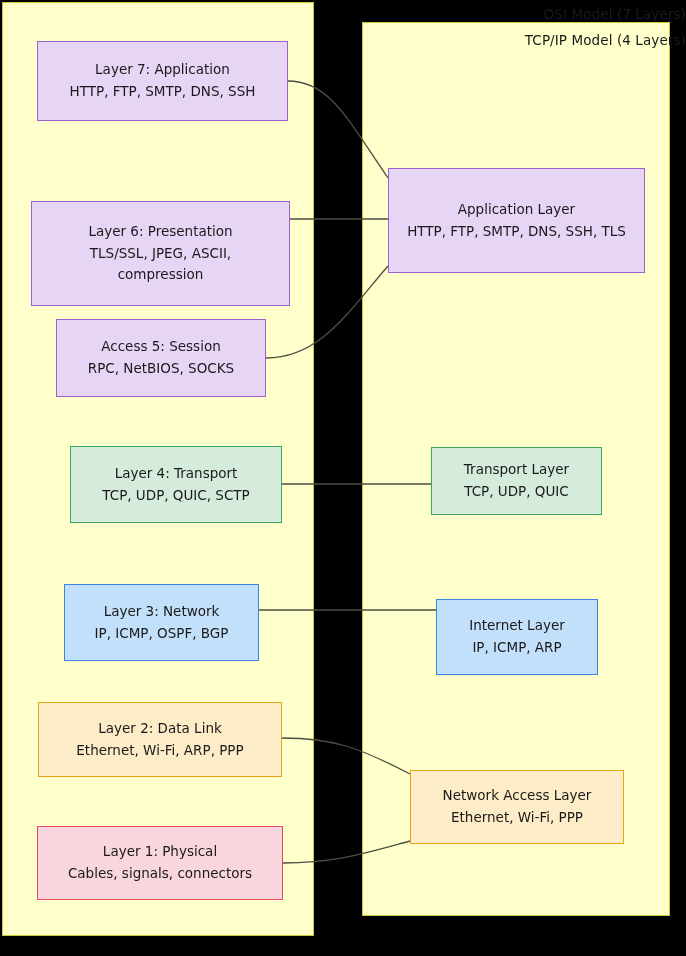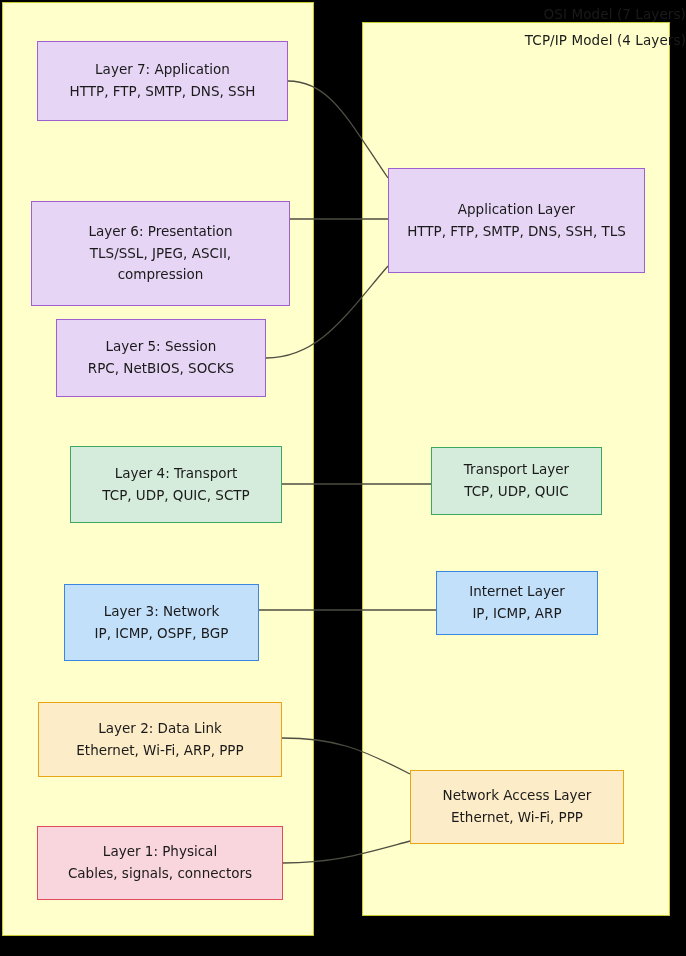--- a/index.html
+++ b/index.html
@@ -67,21 +67,21 @@
   #l6 { left: 31px;  top: 166px; width: 259px; height: 105px; margin-top: 35px; }
   #l5 { left: 56px;  top: 319px; width: 210px; height: 78px;  }
   #l4 { left: 70px;  top: 446px; width: 212px; height: 77px;  }
   #l3 { left: 64px;  top: 572px; width: 195px; height: 77px; margin-top: 12px;  }
   #l2 { left: 38px;  top: 702px; width: 244px; height: 75px;  }
   #l1 { left: 37px;  top: 826px; width: 246px; height: 74px;  }
 
   
   #t-app { left: 388px; top: 168px; width: 257px; height: 105px; }
   #t-tra { left: 431px; top: 447px; width: 171px; height: 68px;  }
-  #t-int { left: 436px; top: 571px; width: 162px; height: 64px;  }
+  #t-int { left: 436px; top: 599px; width: 162px; height: 76px;  }
   #t-net { left: 410px; top: 770px; width: 214px; height: 74px;  }
 
   #links {
     position: absolute;
     left: 0; top: 0;
     width: 686px;
     height: 956px;
     z-index: 2;
     pointer-events: none;
   }
@@ -117,21 +117,21 @@
 
   <div class="node c-purple" id="l7">
     <span class="t-title">Layer 7: Application</span>
     <span class="t-sub">HTTP, FTP, SMTP, DNS, SSH</span>
   </div>
   <div class="node c-purple" id="l6">
     <span class="t-title">Layer 6: Presentation</span>
     <span class="t-sub">TLS/SSL, JPEG, ASCII, compression</span>
   </div>
   <div class="node c-purple" id="l5">
-    <span class="t-title">Layer 5: Session</span>
+    <span class="t-title">Access 5: Session</span>
     <span class="t-sub">RPC, NetBIOS, SOCKS</span>
   </div>
   <div class="node c-green" id="l4">
     <span class="t-title">Layer 4: Transport</span>
     <span class="t-sub">TCP, UDP, QUIC, SCTP</span>
   </div>
   <div class="node c-blue" id="l3">
     <span class="t-title">Layer 3: Network</span>
     <span class="t-sub">IP, ICMP, OSPF, BGP</span>
   </div>

